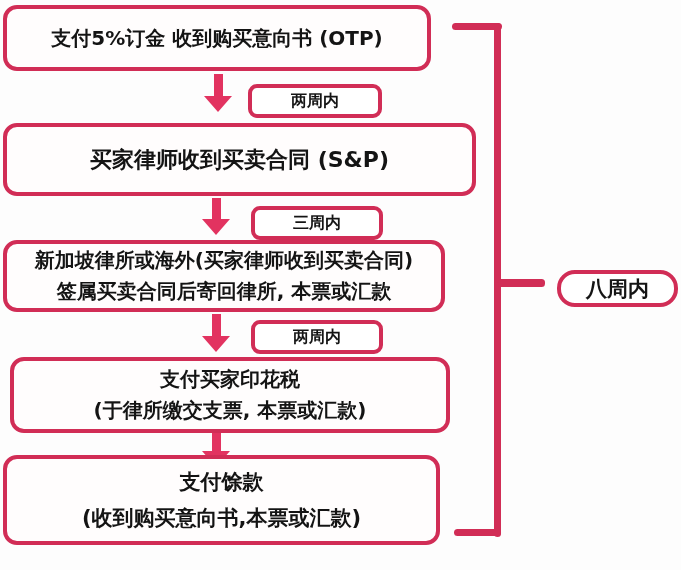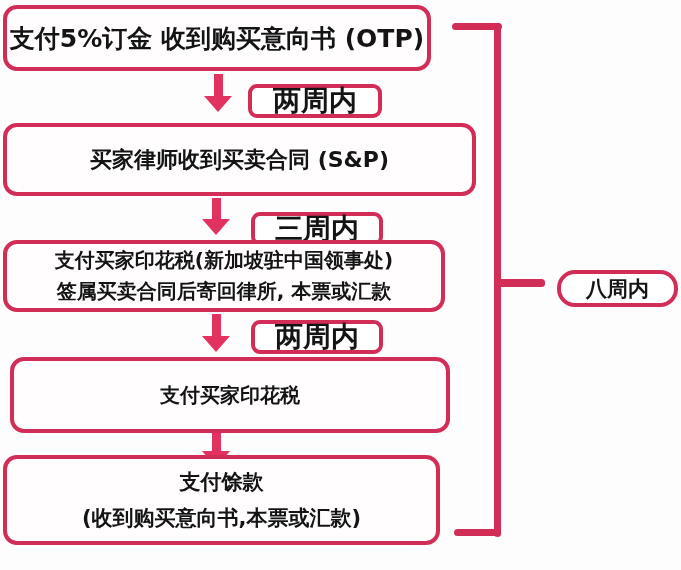--- a/index.html
+++ b/index.html
@@ -22,21 +22,21 @@
     background:#fffdfd;
     border:4px solid var(--accent);
     border-radius:14px;
     box-sizing:border-box;
     display:flex;flex-direction:column;
     align-items:center;justify-content:center;
     text-align:center;
     font-weight:700;
     color:var(--text);
   }
-  #box1{left:3px;top:5px;width:428px;height:66px;font-size:25px;}
+  #box1{left:3px;top:5px;width:428px;height:66px;font-size:20px;}
   #box2{left:3px;top:123px;width:473px;height:73px;font-size:22px;}
   #box3{left:3px;top:240px;width:442px;height:72px;font-size:20px;line-height:31px;}
   #box4{left:10px;top:357px;width:440px;height:76px;font-size:20px;justify-content:space-evenly;}
   #box5{left:3px;top:455px;width:437px;height:90px;font-size:21px;justify-content:space-evenly;}
 
   .arrow{
     position:absolute;
     display:flex;flex-direction:column;align-items:center;
     width:28px;
   }
@@ -52,24 +52,24 @@
   #arrow3{left:202px;top:314px;height:38px;}
   #arrow4{left:202px;top:433px;height:34px;}
 
   .time-label{
     position:absolute;
     background:#ffffff;
     border:4px solid var(--accent);
     border-radius:9px;
     box-sizing:border-box;
     display:flex;align-items:center;justify-content:center;
-    font-weight:700;font-size:28px;color:var(--text);
+    font-weight:700;font-size:16px;color:var(--text);
   }
   #label1{left:248px;top:84px;width:134px;height:34px;}
-  #label2{left:251px;top:212px;width:132px;height:34px;}
+  #label2{left:251px;top:206px;width:132px;height:34px;}
   #label3{left:251px;top:320px;width:132px;height:34px;}
   #label-total{left:557px;top:270px;width:121px;height:37px;font-size:21px;border-radius:18px;}
 
   .bracket{
     position:absolute;
     background:var(--accent);
     border-radius:3.5px;
   }
   #bracket-top{left:452px;top:23px;width:50px;height:7px;}
   #bracket-vert{left:494px;top:23px;width:7px;height:514px;}
@@ -95,32 +95,33 @@
     <span class="line">买家律师收到买卖合同 (S&amp;P)</span>
   </div>
 
   <div class="arrow" id="arrow2">
     <div class="stem"></div>
     <div class="head"></div>
   </div>
   <div class="time-label" id="label2">三周内</div>
 
   <div class="box" id="box3">
-    <span class="line">支付买家印花税(新加坡驻中国领事处)</span>
+    <span class="line">新加坡律所或海外(买家律师收到买卖合同)</span>
     <span class="line">签属买卖合同后寄回律所, 本票或汇款</span>
   </div>
 
   <div class="arrow" id="arrow3">
     <div class="stem"></div>
     <div class="head"></div>
   </div>
   <div class="time-label" id="label3">两周内</div>
 
   <div class="box" id="box4">
     <span class="line">支付买家印花税</span>
+    <span class="line">(于律所缴交支票, 本票或汇款)</span>
   </div>
 
   <div class="arrow" id="arrow4">
     <div class="stem"></div>
     <div class="head"></div>
   </div>
 
   <div class="box" id="box5">
     <span class="line">支付馀款</span>
     <span class="line">(收到购买意向书,本票或汇款)</span>

